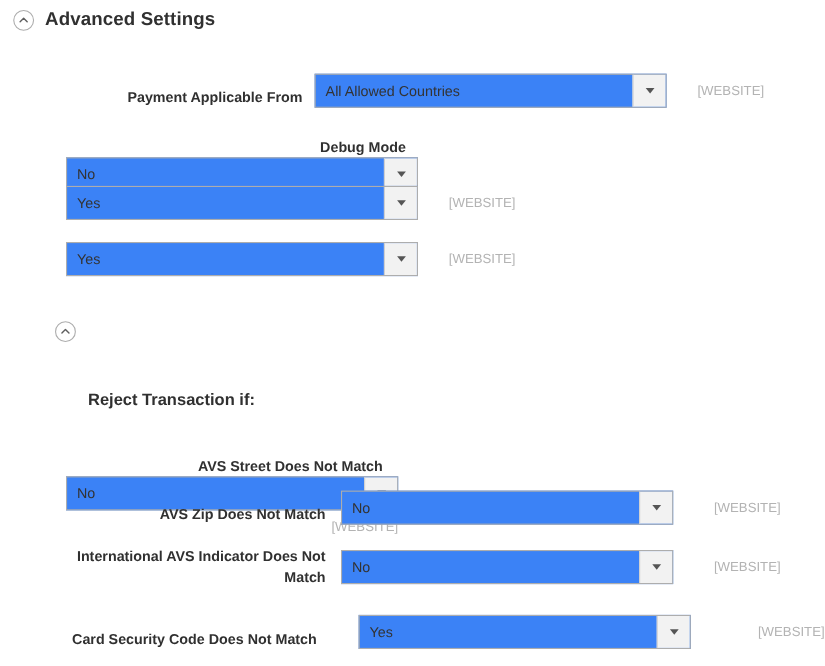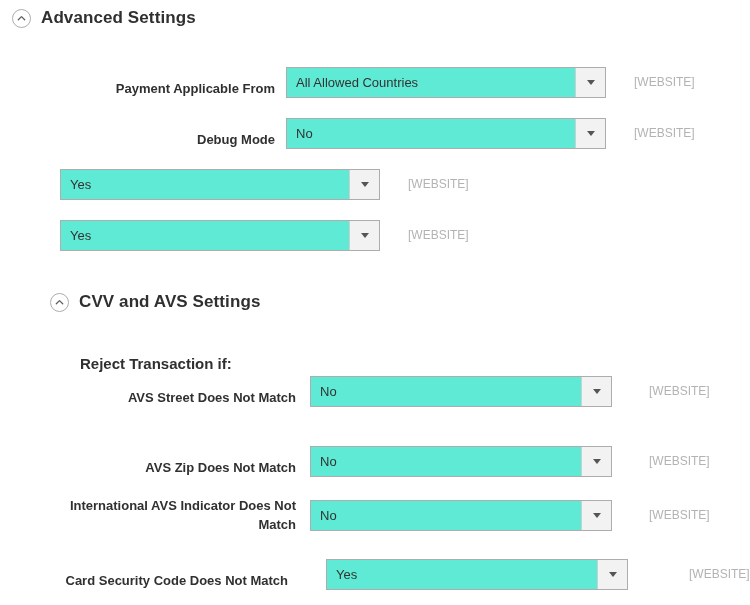--- a/index.html
+++ b/index.html
@@ -60,21 +60,21 @@
     font-weight: bold;
     color: #303030;
     line-height: 19px;
     padding-top: 6px;
     box-sizing: border-box;
   }
   .select-wrap {
     position: relative;
     height: 31px;
     border: 1px solid #adadad;
-    background: #5eead4;
+    background: #3b82f6;
     box-sizing: border-box;
     display: flex;
     align-items: center;
     flex: none;
   }
   .select-value {
     font-size: 13px;
     color: #333333;
     padding-left: 9px;
     line-height: 29px;
@@ -124,21 +124,21 @@
   <div class="field-label" style="width:215px; margin-right:11px;">Payment Applicable From</div>
   <div class="select-wrap" style="width:320px;">
     <span class="select-value">All Allowed Countries</span>
     <span class="select-button">
         <i class="caret"></i>
       </span>
   </div>
   <div class="scope-label" style="margin-left:28px;">[WEBSITE]</div>
 </div>
 
-<div class="field-row" style="left:60px; top:118px;">
+<div class="field-row" style="left:60px; top:118px;flex-direction:column;">
   <div class="field-label" style="width:215px; margin-right:11px;">Debug Mode</div>
   <div class="select-wrap" style="width:320px;">
     <span class="select-value">No</span>
     <span class="select-button">
         <i class="caret"></i>
       </span>
   </div>
   <div class="scope-label" style="margin-left:28px;">[WEBSITE]</div>
 </div>
 
@@ -161,26 +161,25 @@
   </div>
   <div class="scope-label" style="margin-left:28px;">[WEBSITE]</div>
 </div>
 
 <div class="section-head" style="position:absolute; left:50px; top:292px;">
   <span class="collapse-icon">
     <svg width="11" height="11" viewBox="0 0 11 11" aria-hidden="true">
       <polyline points="2.3,6.7 5.5,3.6 8.7,6.7" fill="none" stroke="#5e5e5e" stroke-width="1.3" stroke-linecap="round" stroke-linejoin="round"></polyline>
     </svg>
   </span>
-  <span class="head-title">CVV and AVS Settings</span>
 </div>
 
 <div class="sub-head" style="position:absolute; left:80px; top:355px;">Reject Transaction if:</div>
 
-<div class="field-row" style="left:60px; top:376px;">
+<div class="field-row" style="left:60px; top:408px;flex-direction:column;">
   <div class="field-label" style="width:236px; margin-right:14px;">AVS Street Does Not Match</div>
   <div class="select-wrap" style="width:302px;">
     <span class="select-value">No</span>
     <span class="select-button">
         <i class="caret"></i>
       </span>
   </div>
   <div class="scope-label" style="margin-left:37px;">[WEBSITE]</div>
 </div>
 

